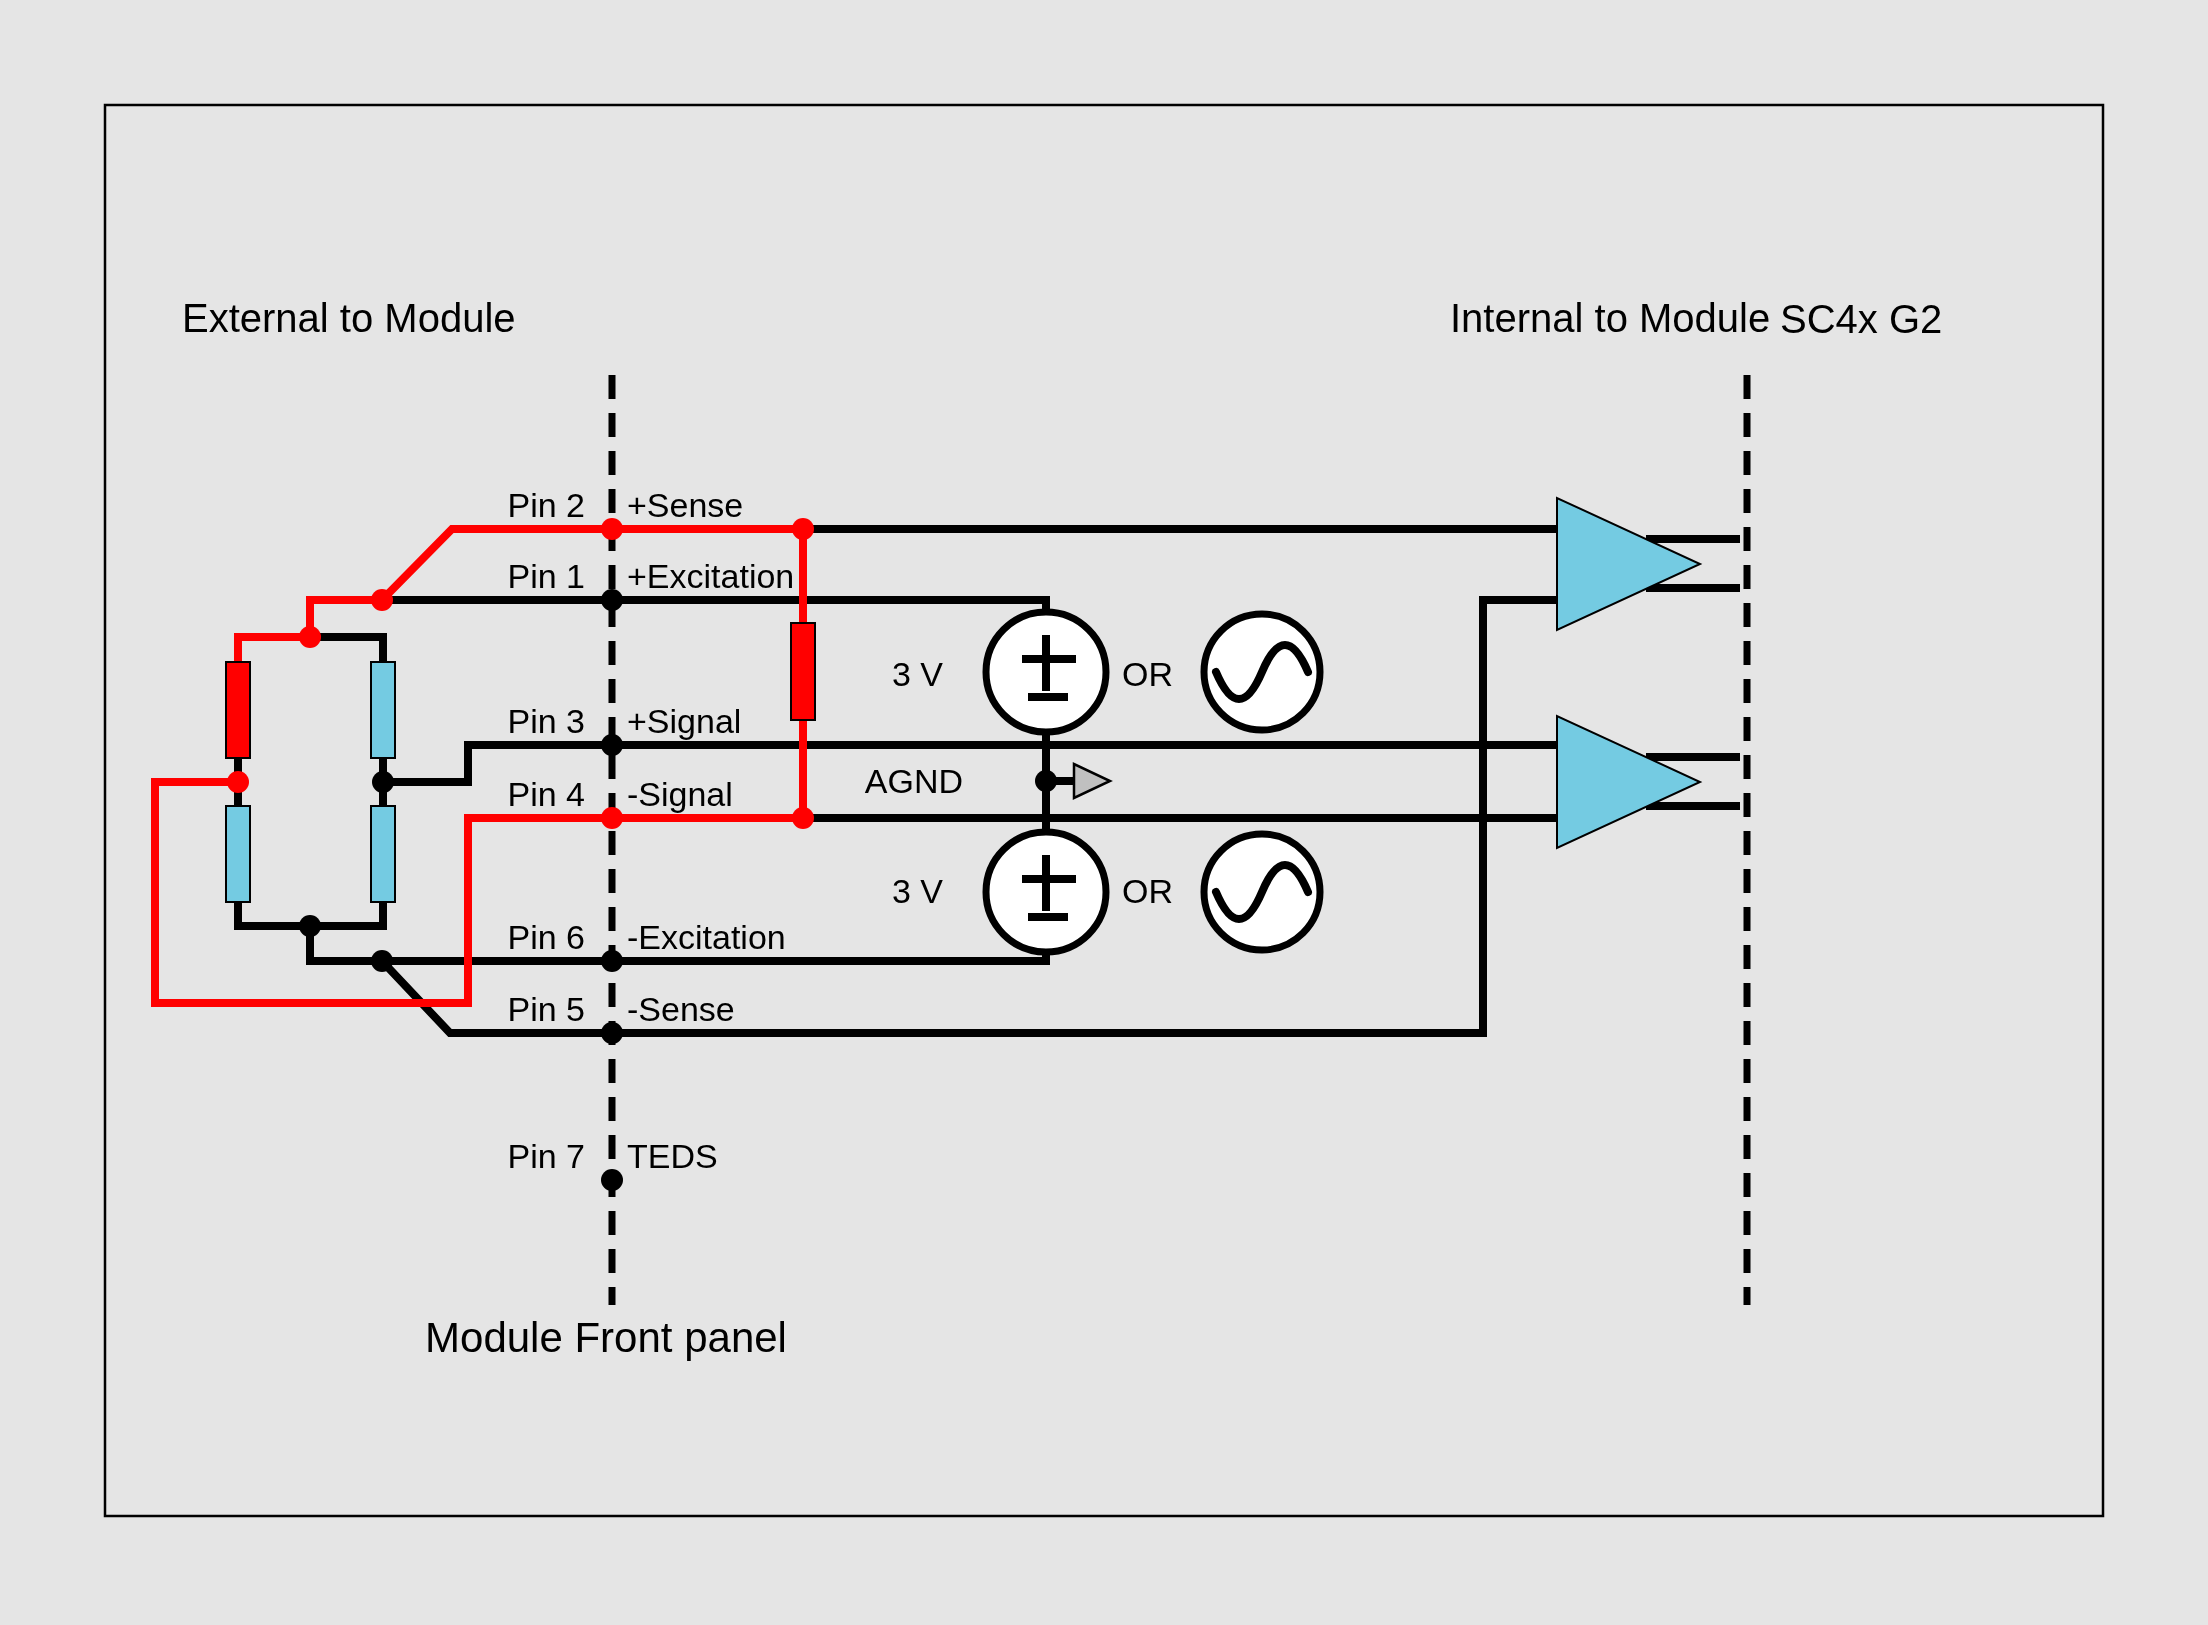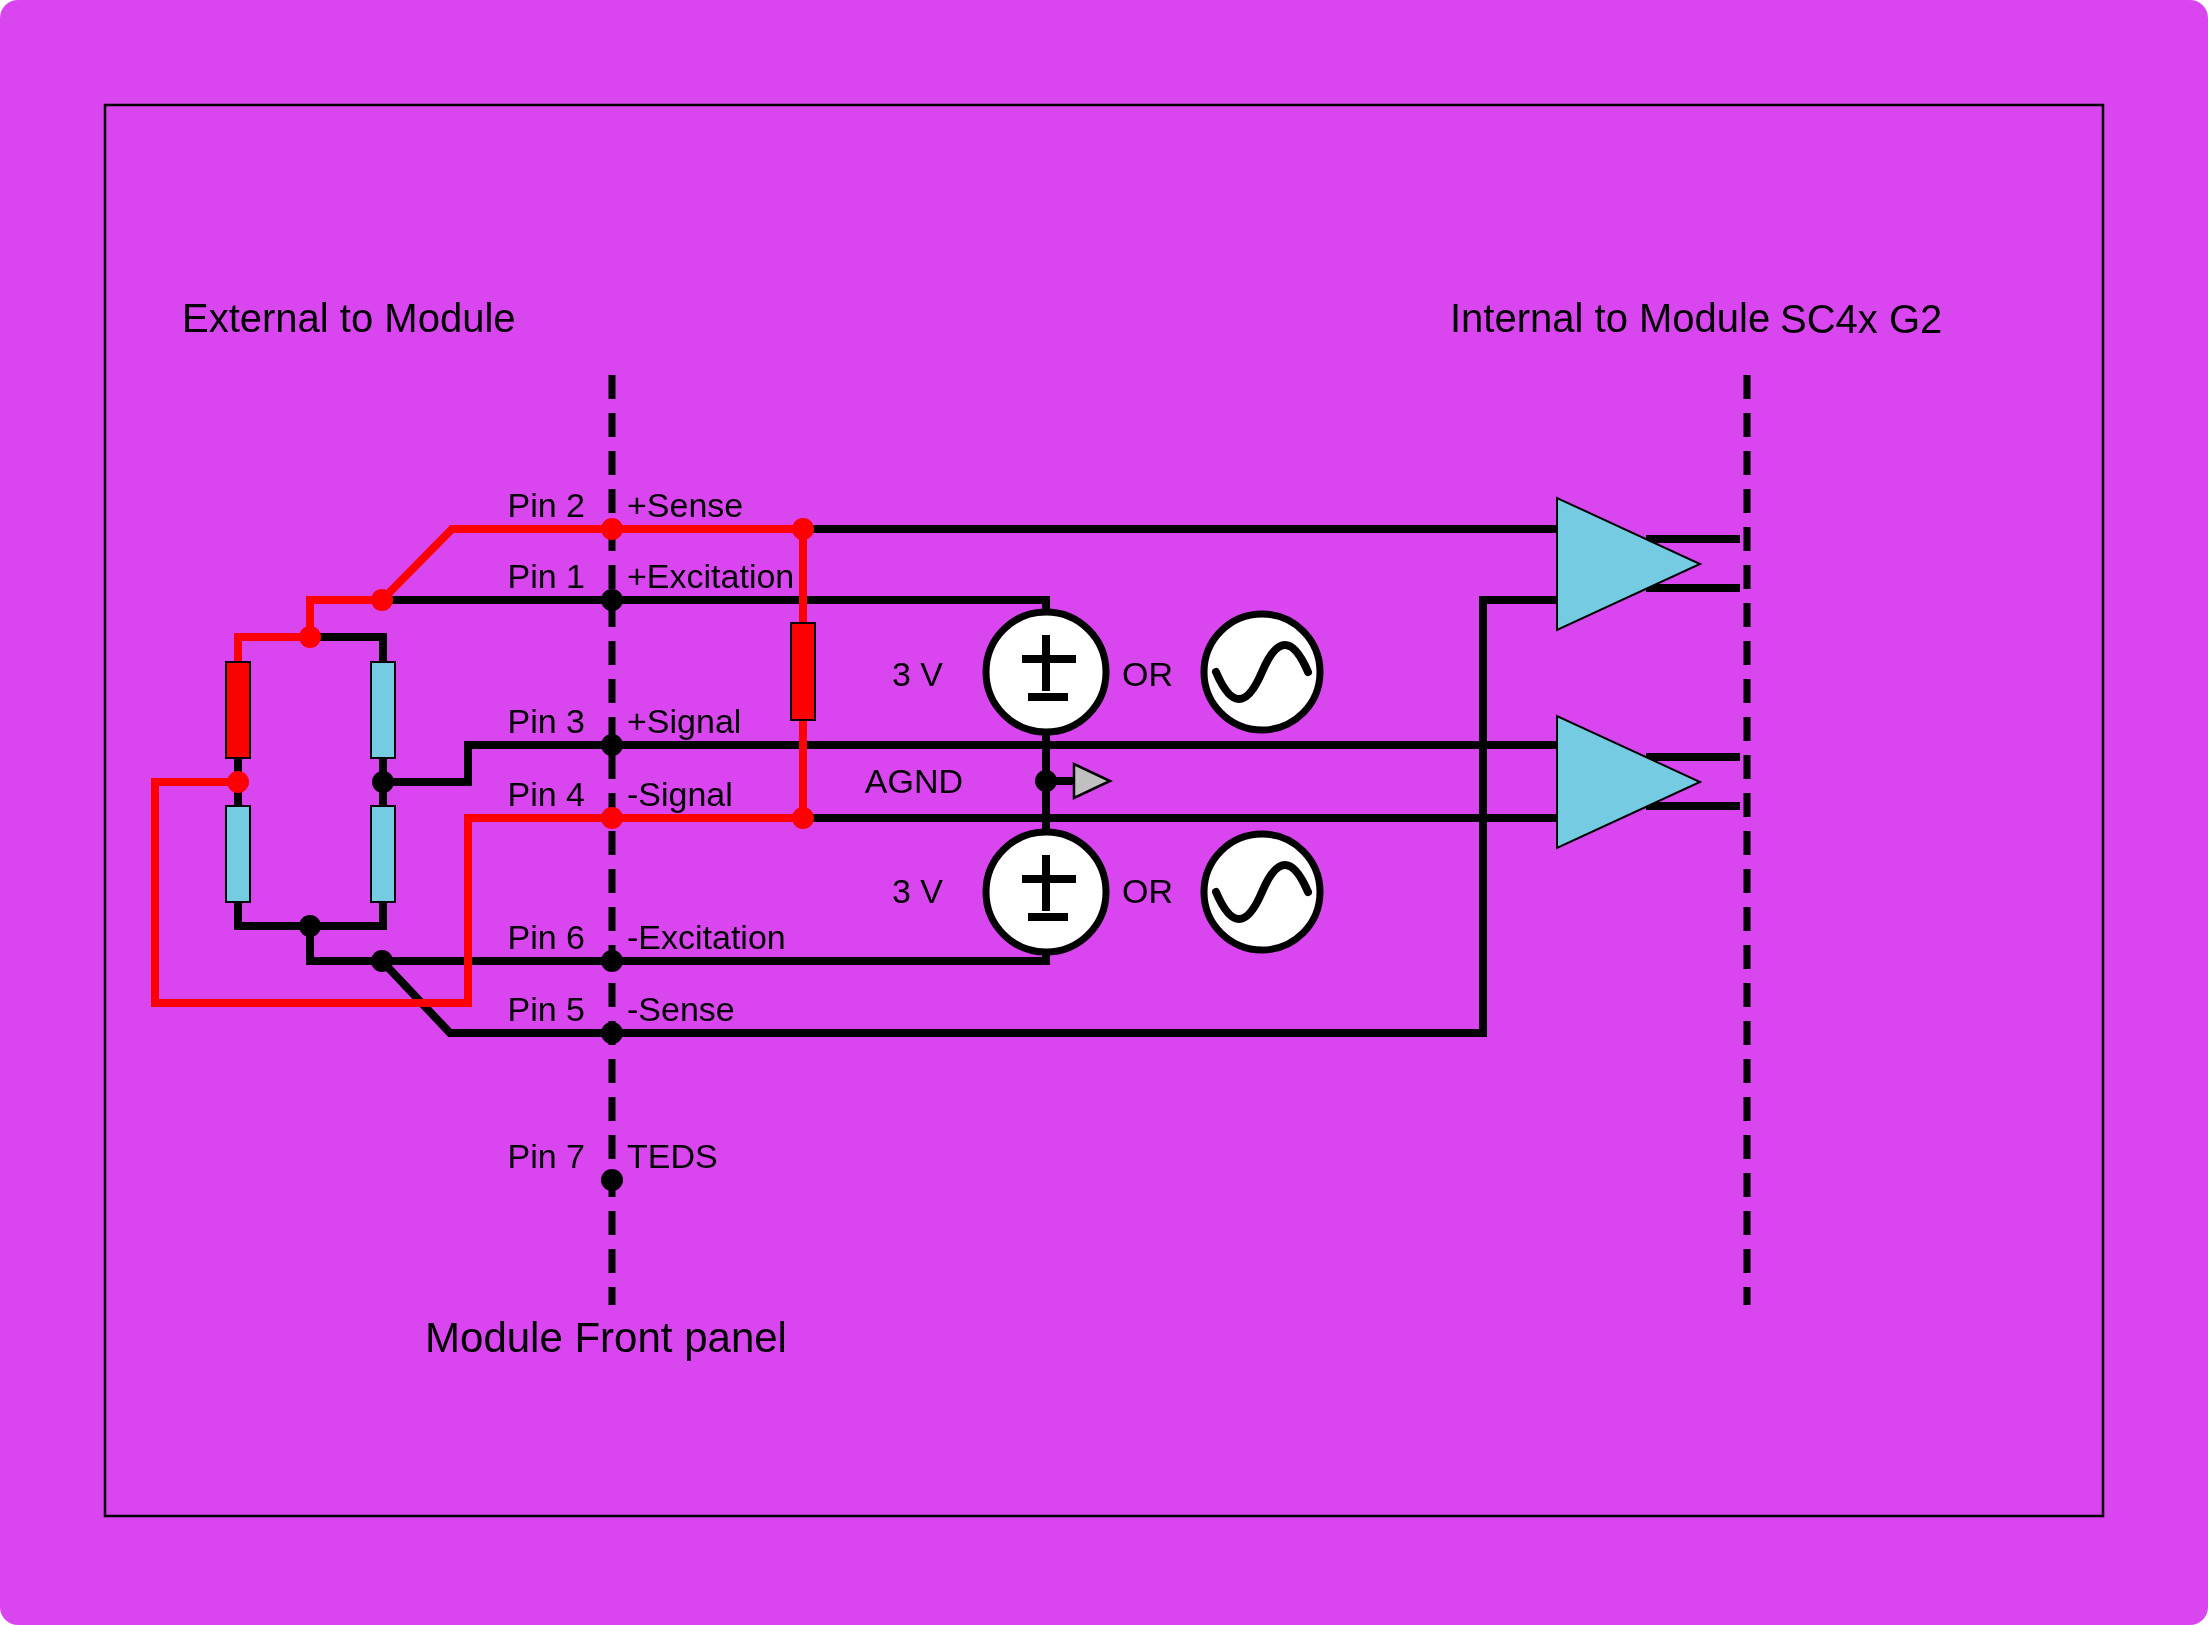--- a/index.html
+++ b/index.html
@@ -1,17 +1,17 @@
 <!DOCTYPE html>
 <html><head>
 <meta charset="utf-8">
 <style>
   html,body{margin:0;padding:0;background:#ffffff;}
-  .page{position:relative;width:2208px;height:1625px;background:#d946ef;
-        font-family:"Liberation Sans", sans-serif;border-radius:18px;}
+  .page{position:relative;width:2208px;height:1625px;background:#e5e5e5;
+        font-family:"Liberation Sans", sans-serif;}
   svg{display:block;}
   text{font-family:"Liberation Sans", sans-serif;fill:#000000;}
   .t-title{font-size:40px;}
   .t-panel{font-size:42px;}
   .t-label{font-size:34px;}
 </style>
 </head>
 <body>
 
 <div class="page">

